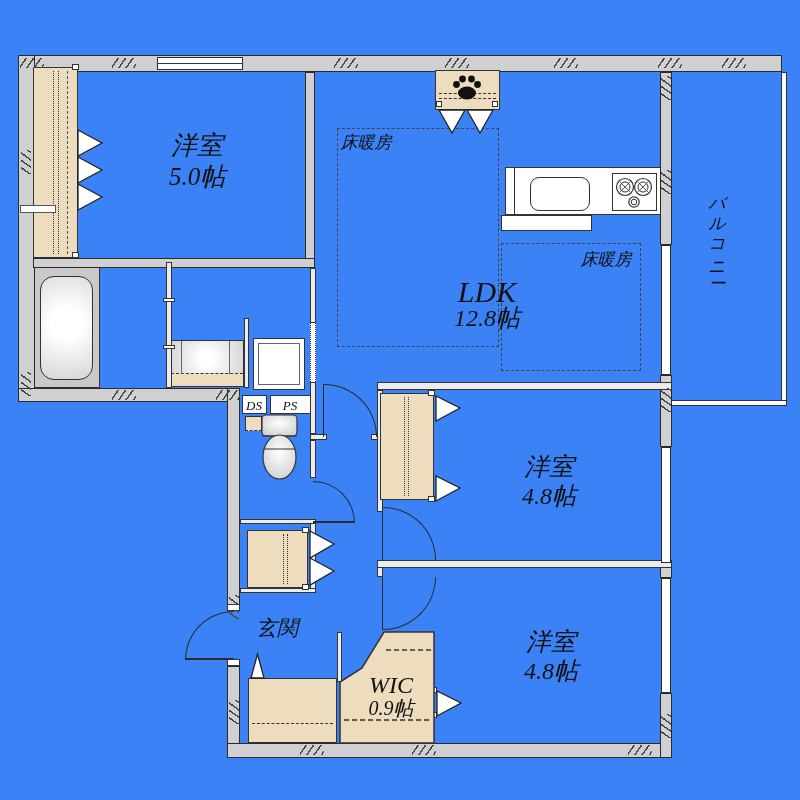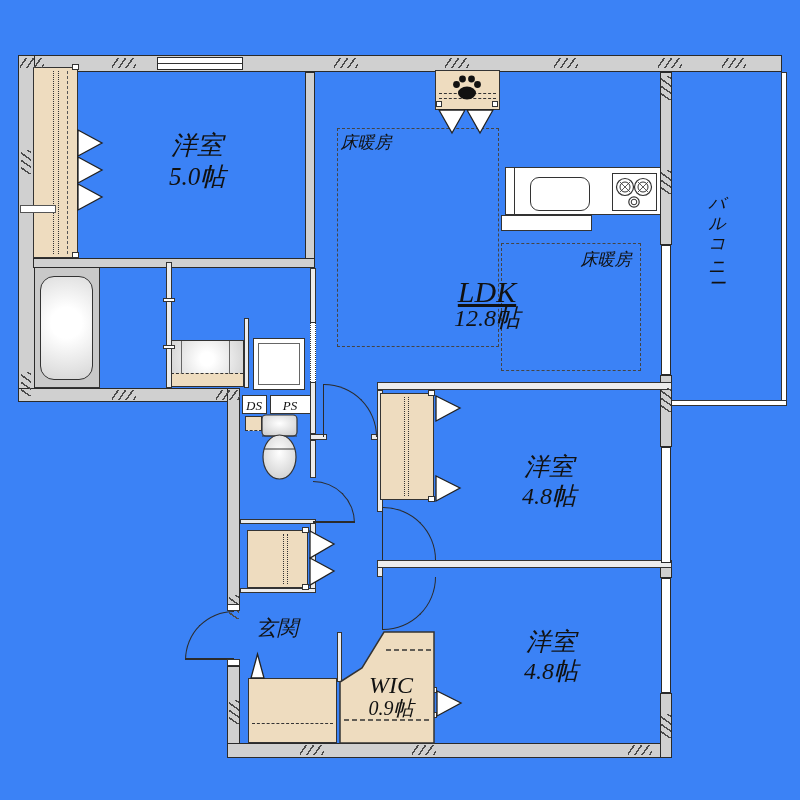--- a/index.html
+++ b/index.html
@@ -227,21 +227,21 @@
       <circle cx="643" cy="187" r="8.5" stroke-width="1.2"></circle>
         <circle cx="643" cy="187" r="5" stroke-width="1"></circle>
       <circle cx="634" cy="202" r="5.2" stroke-width="1.2"></circle>
         <circle cx="634" cy="202" r="2.8" stroke-width="1"></circle>
       <path d="M620 182 l10 10 M630 182 l-10 10 M638 182 l10 10 M648 182 l-10 10" stroke-width="0.8"></path>
     </g>
   </svg>
 
   <div class="lb" style="left:197px;top:146px;font-size:26px;">洋室</div>
   <div class="lb" style="left:197px;top:176px;font-size:25px;">5.0帖</div>
-  <div class="lb" style="left:487px;top:292px;font-size:30px;text-decoration:underline;">LDK</div>
+  <div class="lb" style="left:487px;top:292px;font-size:30px;">LDK</div>
   <div class="lb" style="left:487px;top:318px;font-size:24px;">12.8帖</div>
   <div class="lb" style="left:366px;top:142px;font-size:17px;">床暖房</div>
   <div class="lb" style="left:606px;top:259px;font-size:17px;">床暖房</div>
   <div class="lb" style="left:549px;top:466px;font-size:25px;">洋室</div>
   <div class="lb" style="left:549px;top:496px;font-size:24px;">4.8帖</div>
   <div class="lb" style="left:551px;top:641px;font-size:25px;">洋室</div>
   <div class="lb" style="left:551px;top:671px;font-size:24px;">4.8帖</div>
   <div class="lb vert" style="left:717px;top:230px;font-size:17px;">バルコニー</div>
   <div class="lb" style="left:277px;top:628px;font-size:21px;">玄関</div>
   <div class="lb" style="left:391px;top:685px;font-size:24px;">WIC</div>

